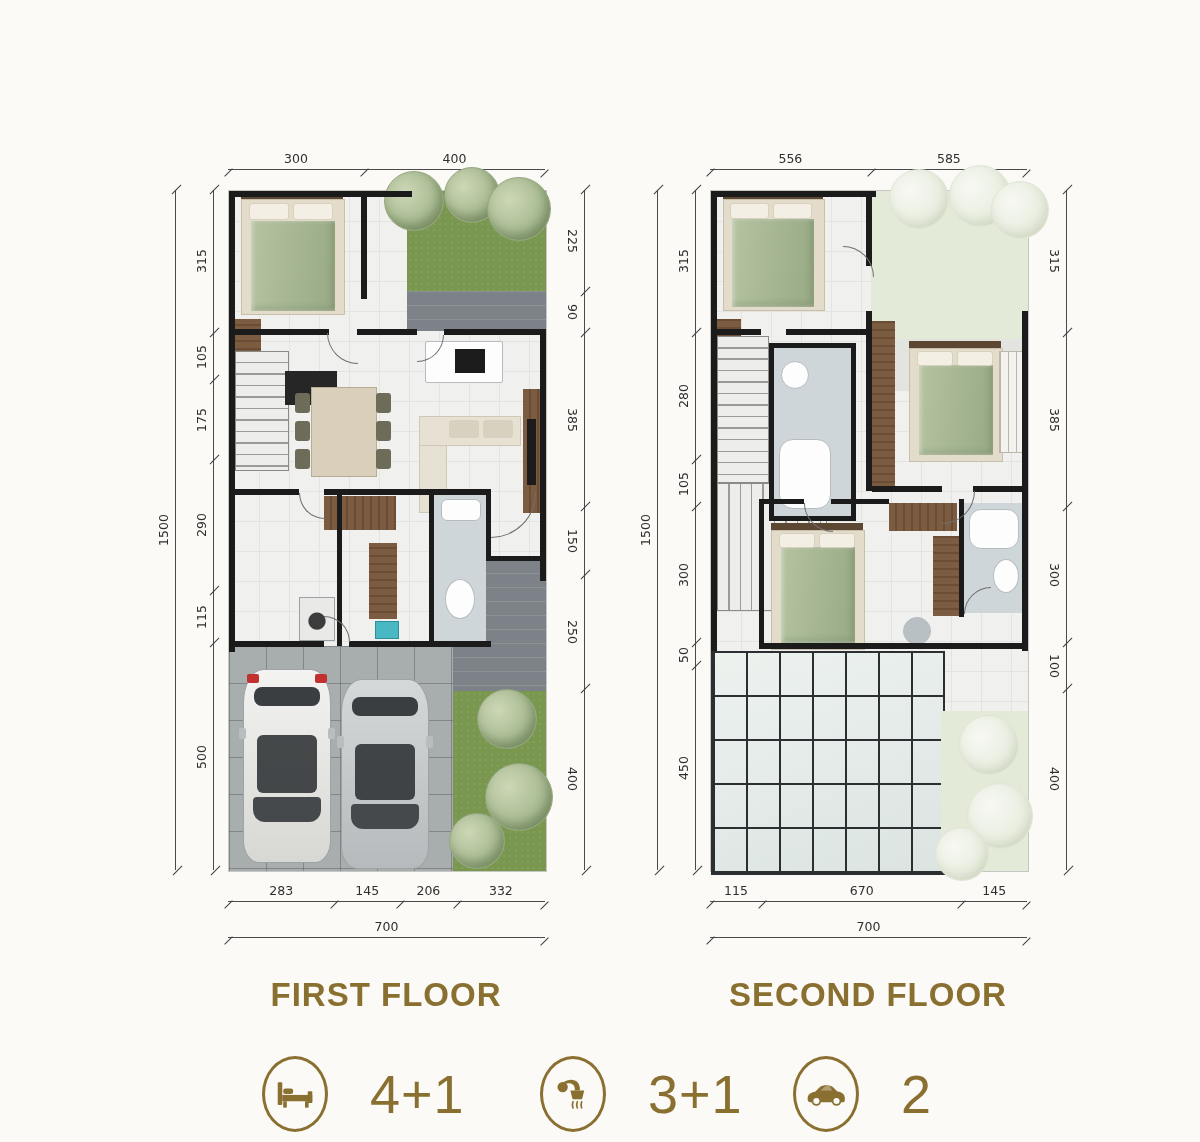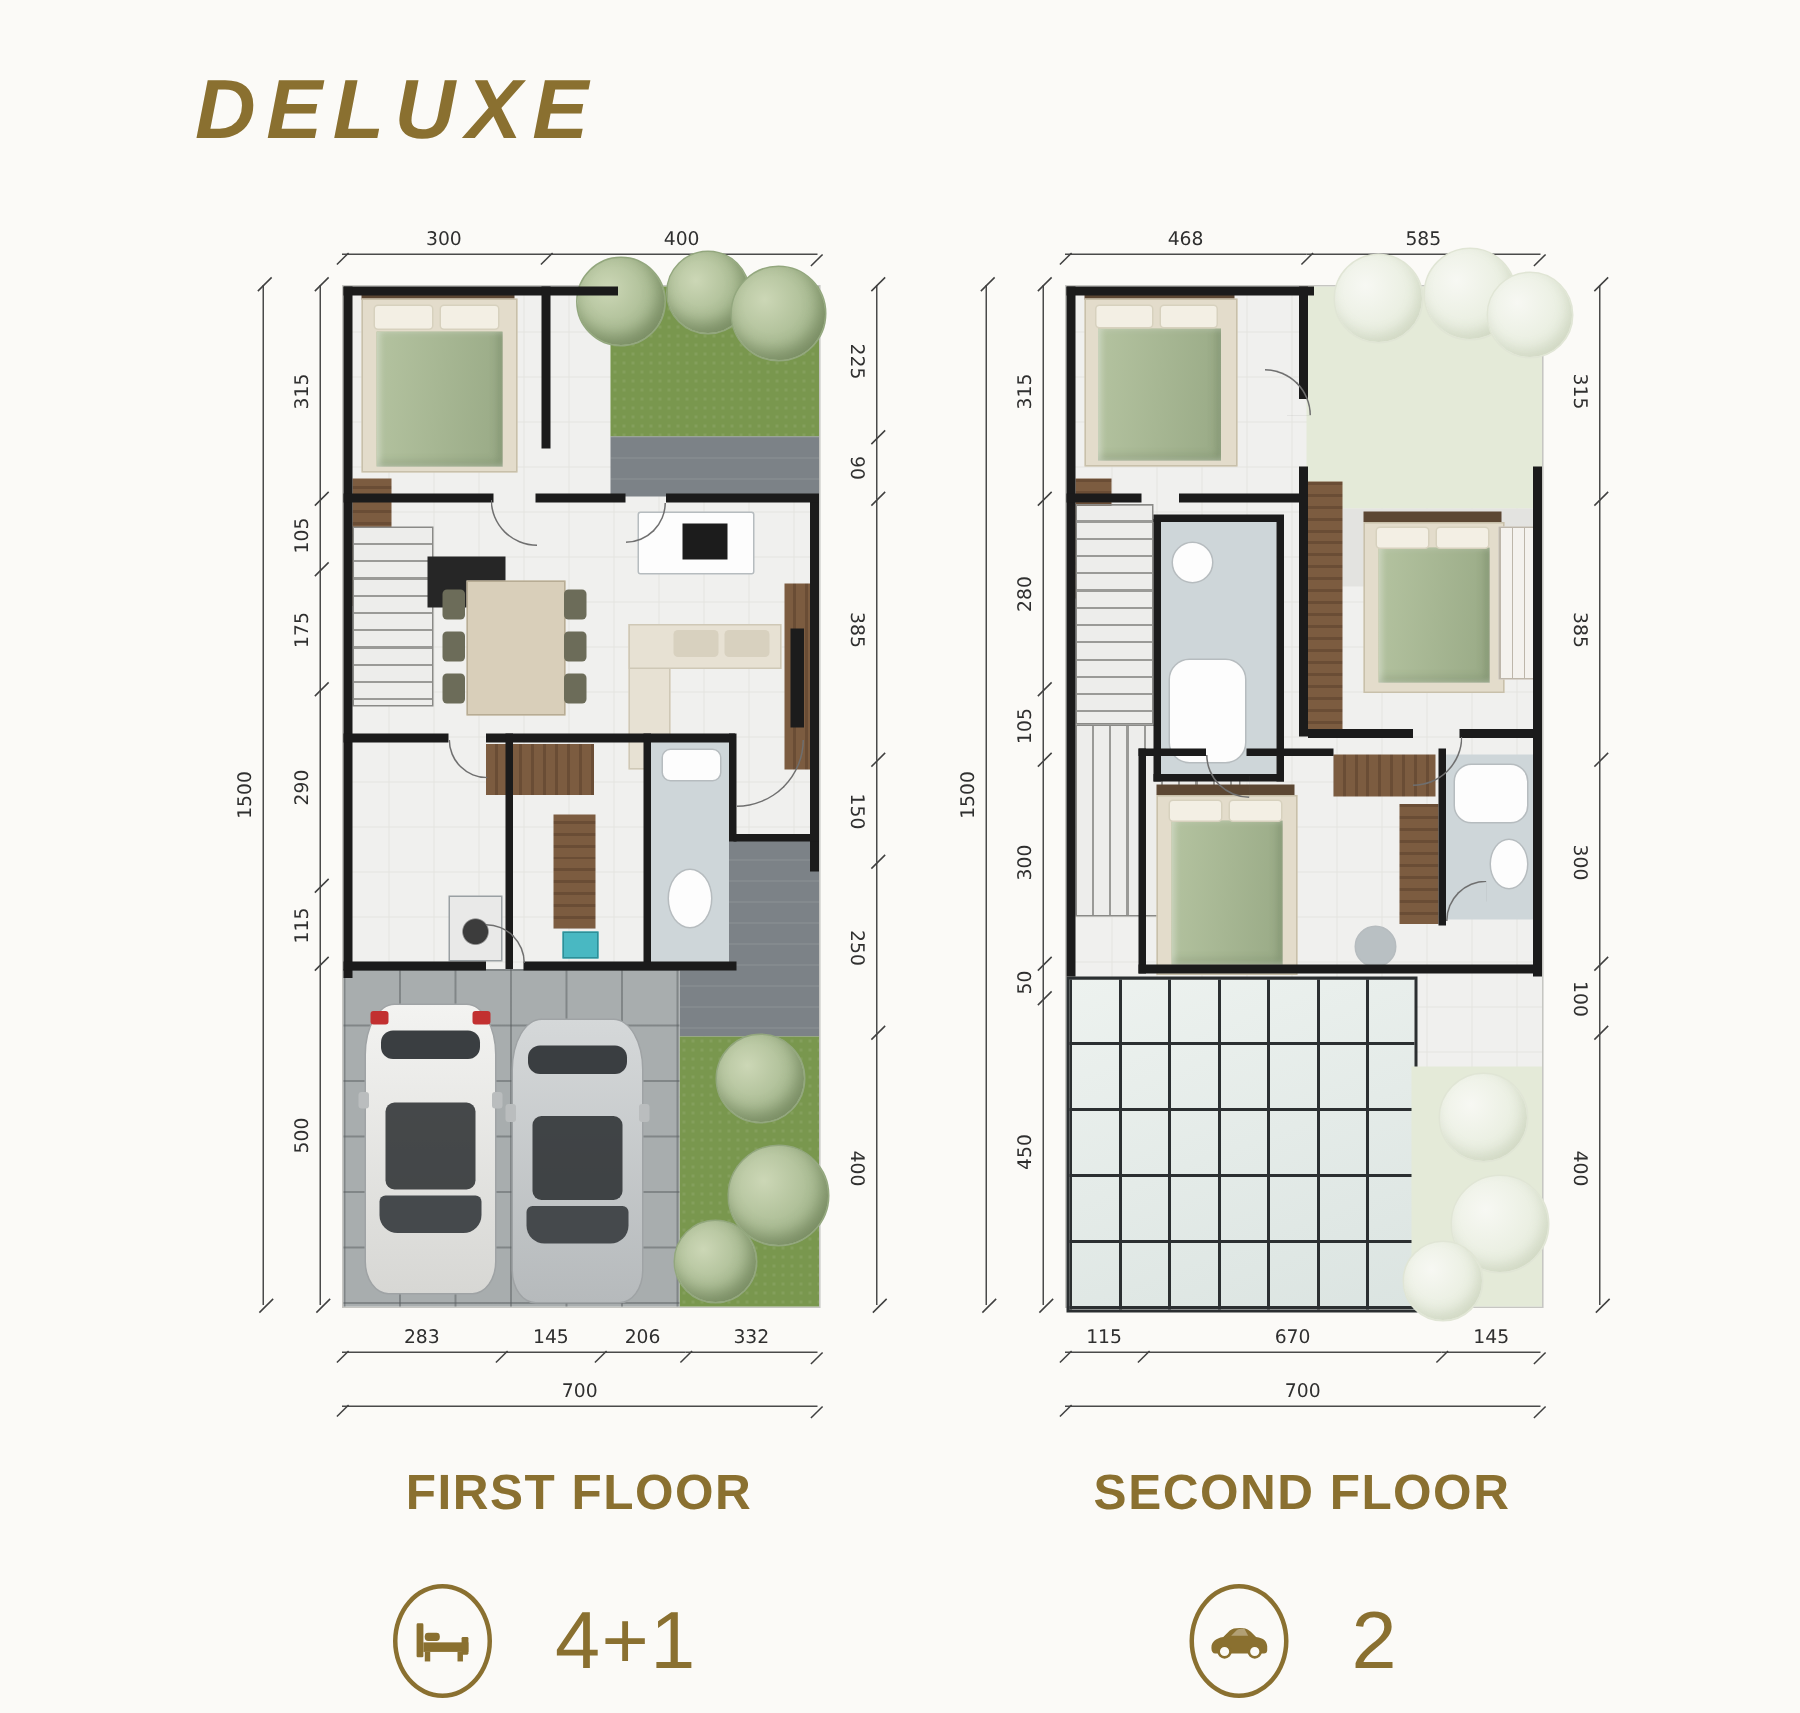--- a/index.html
+++ b/index.html
@@ -104,21 +104,20 @@
   .stat{position:absolute;top:1056px;display:flex;align-items:center;gap:42px;}
   .oval{width:60px;height:70px;border:3px solid #8a7030;border-radius:50%;
         display:flex;align-items:center;justify-content:center;}
   .statval{font-size:54px;font-weight:500;color:#8a7030;letter-spacing:1px;text-align:center;}
 </style>
 </head>
 <body>
 
 <div class="page">
 
-  <div class="title">DELUXE</div>
 
   <div class="abs" style="left:228px;top:190px;width:317px;height:680px;">
 
     <div class="dim dim-h" style="left:0;top:-36px;width:317px;">
       <div class="seg" style="flex-grow:300">
           <span class="dlab">300</span>
         </div>
       <div class="seg" style="flex-grow:400">
           <span class="dlab">400</span>
         </div>
@@ -274,21 +273,21 @@
       <div class="arc arc-br" style="left:262px;top:302px;width:44px;height:44px;"></div>
       <div class="arc arc-bl" style="left:70px;top:302px;width:25px;height:25px;"></div>
       <div class="arc arc-tr" style="left:95px;top:425px;width:25px;height:25px;"></div>
     </div>
   </div>
 
   <div class="abs" style="left:710px;top:190px;width:317px;height:680px;">
 
     <div class="dim dim-h" style="left:0;top:-36px;width:317px;">
       <div class="seg" style="flex-grow:355">
-          <span class="dlab">468</span>
+          <span class="dlab">556</span>
         </div>
       <div class="seg" style="flex-grow:345">
           <span class="dlab">585</span>
         </div>
     </div>
     <div class="dim dim-v" style="left:-40px;top:0;height:680px;">
       <div class="seg" style="flex-grow:315">
           <span class="dlab">315</span>
         </div>
       <div class="seg" style="flex-grow:280">
@@ -429,20 +428,31 @@
         <rect x="8" y="19" width="33" height="7"></rect>
         <rect x="36" y="15" width="5" height="13" rx="1"></rect>
         <rect x="9" y="12" width="11" height="6" rx="2.5"></rect>
         <rect x="9" y="26" width="4" height="7"></rect>
         <rect x="33" y="26" width="4" height="7"></rect>
       </svg>
     </div>
     <div class="statval">4+1</div>
   </div>
 
+  <div class="stat" style="left:540px;">
+    <div class="oval">
+      <svg width="38" height="38" viewBox="0 0 44 42">
+        <circle cx="10" cy="13" r="6" fill="#8a7030"></circle>
+        <path d="M10 8 C 20 1, 31 5, 30 17 L 24 17 C 25 9, 18 7, 12 10 Z" fill="#8a7030"></path>
+        <path d="M19 17 h16 l-2.5 10 h-11 Z" fill="#8a7030"></path>
+        <path d="M22 30 q-1.5 4 0 7 M27 30 q-1.5 4 0 7 M32 30 q-1.5 4 0 7" stroke="#8a7030" stroke-width="2" fill="none" stroke-linecap="round"></path>
+      </svg>
+    </div>
+    <div class="statval">3+1</div>
+  </div>
 
   <div class="stat" style="left:793px;">
     <div class="oval">
       <svg width="42" height="26" viewBox="0 0 48 28">
         <path d="M3 19 c0 -4 3 -7 9 -8 l5 -5 c1.5 -1.5 4 -2 8 -2 c4 0 6 1 8 3 l4 4 c6 1 8 3 8.5 7 l0 3 c0 1.5 -1 2.5 -2.5 2.5 l-37 0 c-2 0 -3 -1.5 -3 -4 z" fill="#8a7030"></path>
         <circle cx="13" cy="22" r="4.5" fill="#fbfaf7" stroke="#8a7030" stroke-width="2"></circle>
         <circle cx="36" cy="22" r="4.5" fill="#fbfaf7" stroke="#8a7030" stroke-width="2"></circle>
         <path d="M18 10 l4 -4 c1 -1 3 -1.5 6 -1.5 l3 5.5 z" fill="#fbfaf7" opacity="0.35"></path>
       </svg>
     </div>

